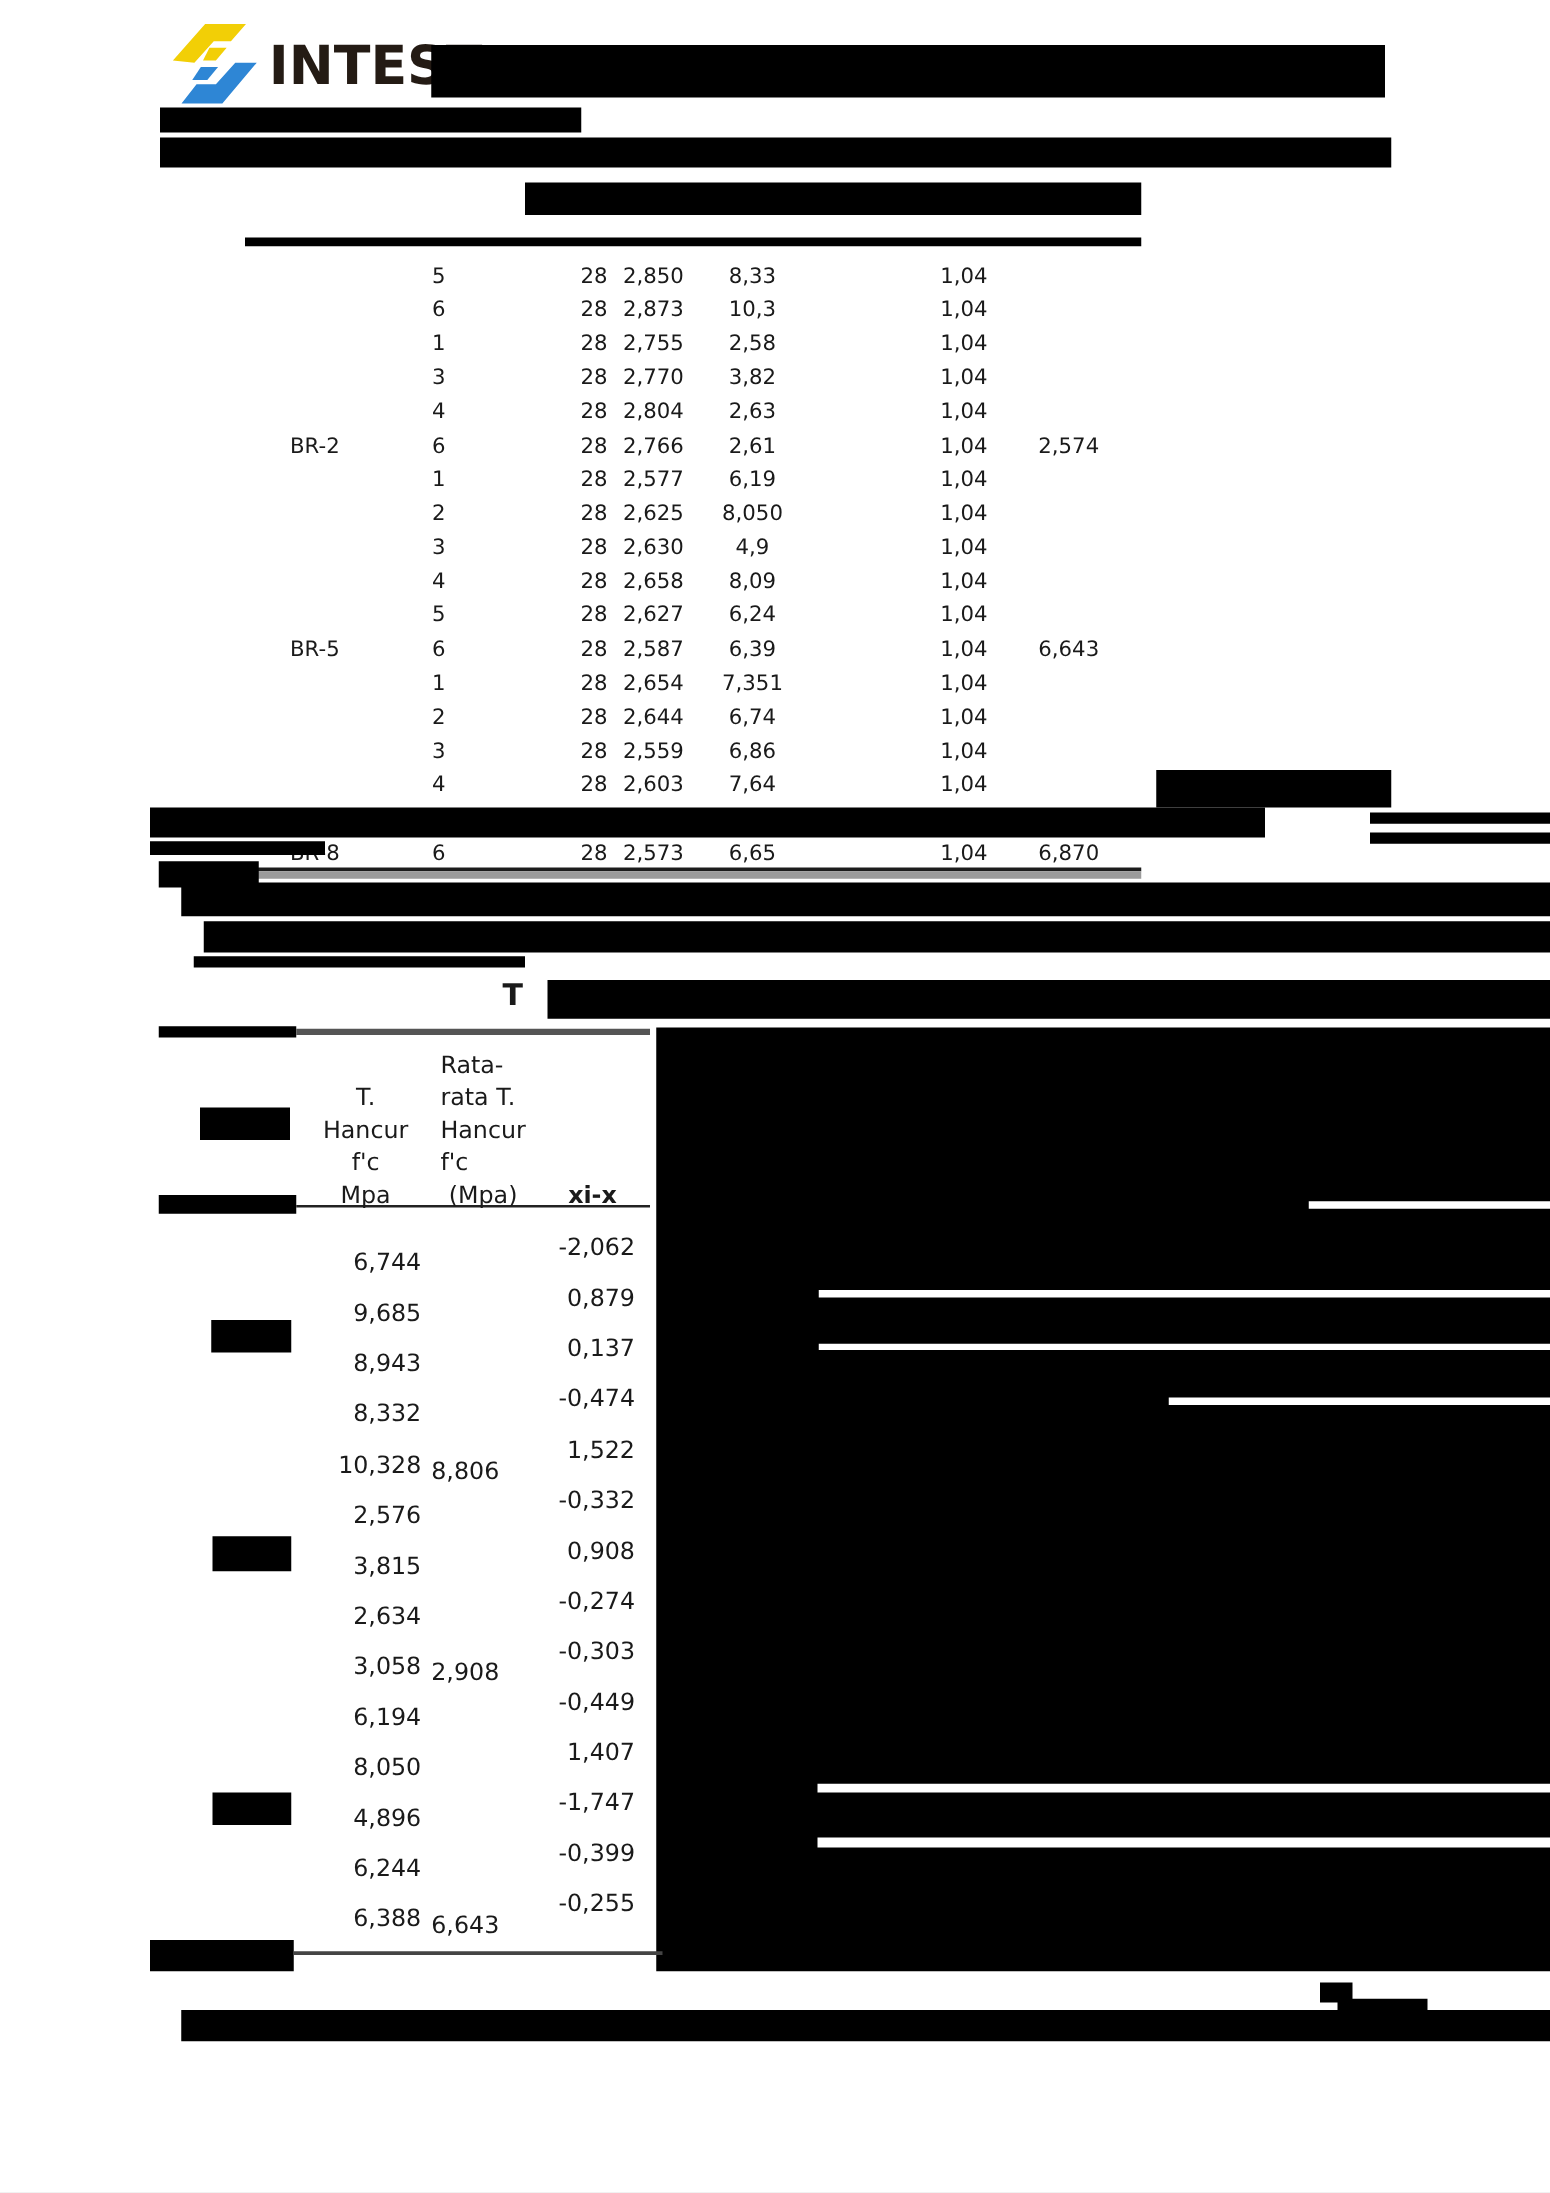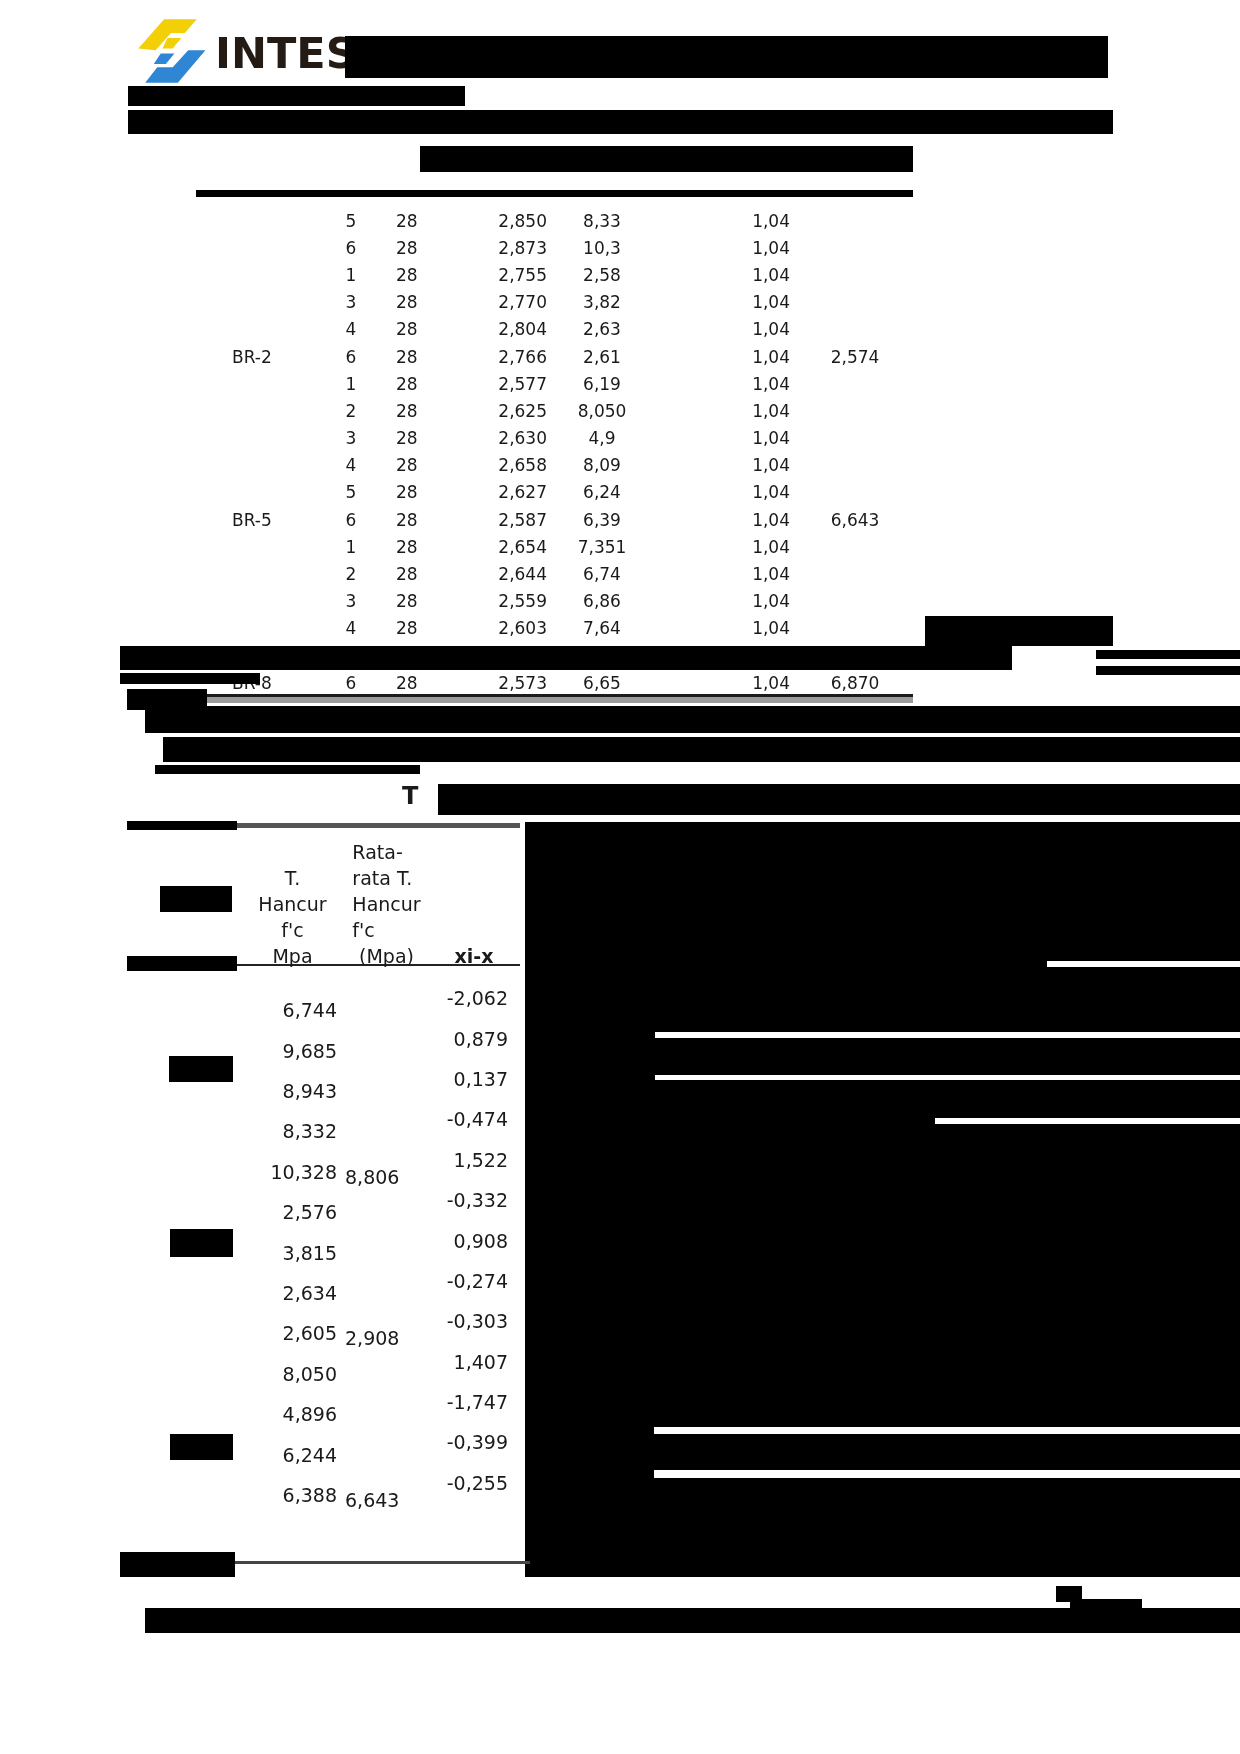--- a/index.html
+++ b/index.html
@@ -12,21 +12,21 @@
   .logo-icon{position:absolute;left:128px;top:12px;width:86px;height:78px;}
   .logo-text{position:absolute;left:215px;top:28px;font-size:43px;font-weight:800;
              color:#241b14;letter-spacing:0px;white-space:nowrap;}
   
   .t1{position:absolute;left:196px;top:190px;width:717px;}
   .t1-bt{height:7px;background:#000;}
   .t1-rows{padding-top:10px;}
   .t1 .row{display:flex;height:27.2px;align-items:center;font-size:17px;}
   .t1 .cg{width:110px;box-sizing:border-box;padding-left:36px;text-align:left;}
   .t1 .cn{width:90px;text-align:center;}
-  .t1 .ca{width:90px;text-align:left;}
+  .t1 .ca{width:90px;text-align:right;}
   .t1 .cv1{width:65px;text-align:right;box-sizing:border-box;padding-right:4px;}
   .t1 .cv2{width:109px;text-align:center;box-sizing:border-box;padding-right:7px;}
   .t1 .cv3{width:137px;text-align:right;box-sizing:border-box;padding-right:7px;}
   .t1 .cavg{width:116px;text-align:center;}
   
   .t2{position:absolute;left:127px;top:830px;width:393px;font-size:19px;}
   .t2-hdr{display:flex;height:140px;line-height:26px;}
   .t2 .h1{width:113px;}
   .t2 .h2{width:105px;display:flex;flex-direction:column;justify-content:flex-end;
           align-items:center;text-align:center;white-space:pre-line;padding-bottom:1px;}
@@ -327,23 +327,29 @@
           <div class="d4">0,908</div>
         </div>
         <div class="row">
           <div class="d1"></div>
           <div class="d2">2,634</div>
           <div class="d3"></div>
           <div class="d4">-0,274</div>
         </div>
         <div class="row">
           <div class="d1"></div>
-          <div class="d2">2,605</div>
+          <div class="d2">3,058</div>
           <div class="d3">2,908</div>
           <div class="d4">-0,303</div>
+        </div>
+        <div class="row">
+          <div class="d1"></div>
+          <div class="d2">6,194</div>
+          <div class="d3"></div>
+          <div class="d4">-0,449</div>
         </div>
         <div class="row">
           <div class="d1"></div>
           <div class="d2">8,050</div>
           <div class="d3"></div>
           <div class="d4">1,407</div>
         </div>
         <div class="row">
           <div class="d1"></div>
           <div class="d2">4,896</div>

